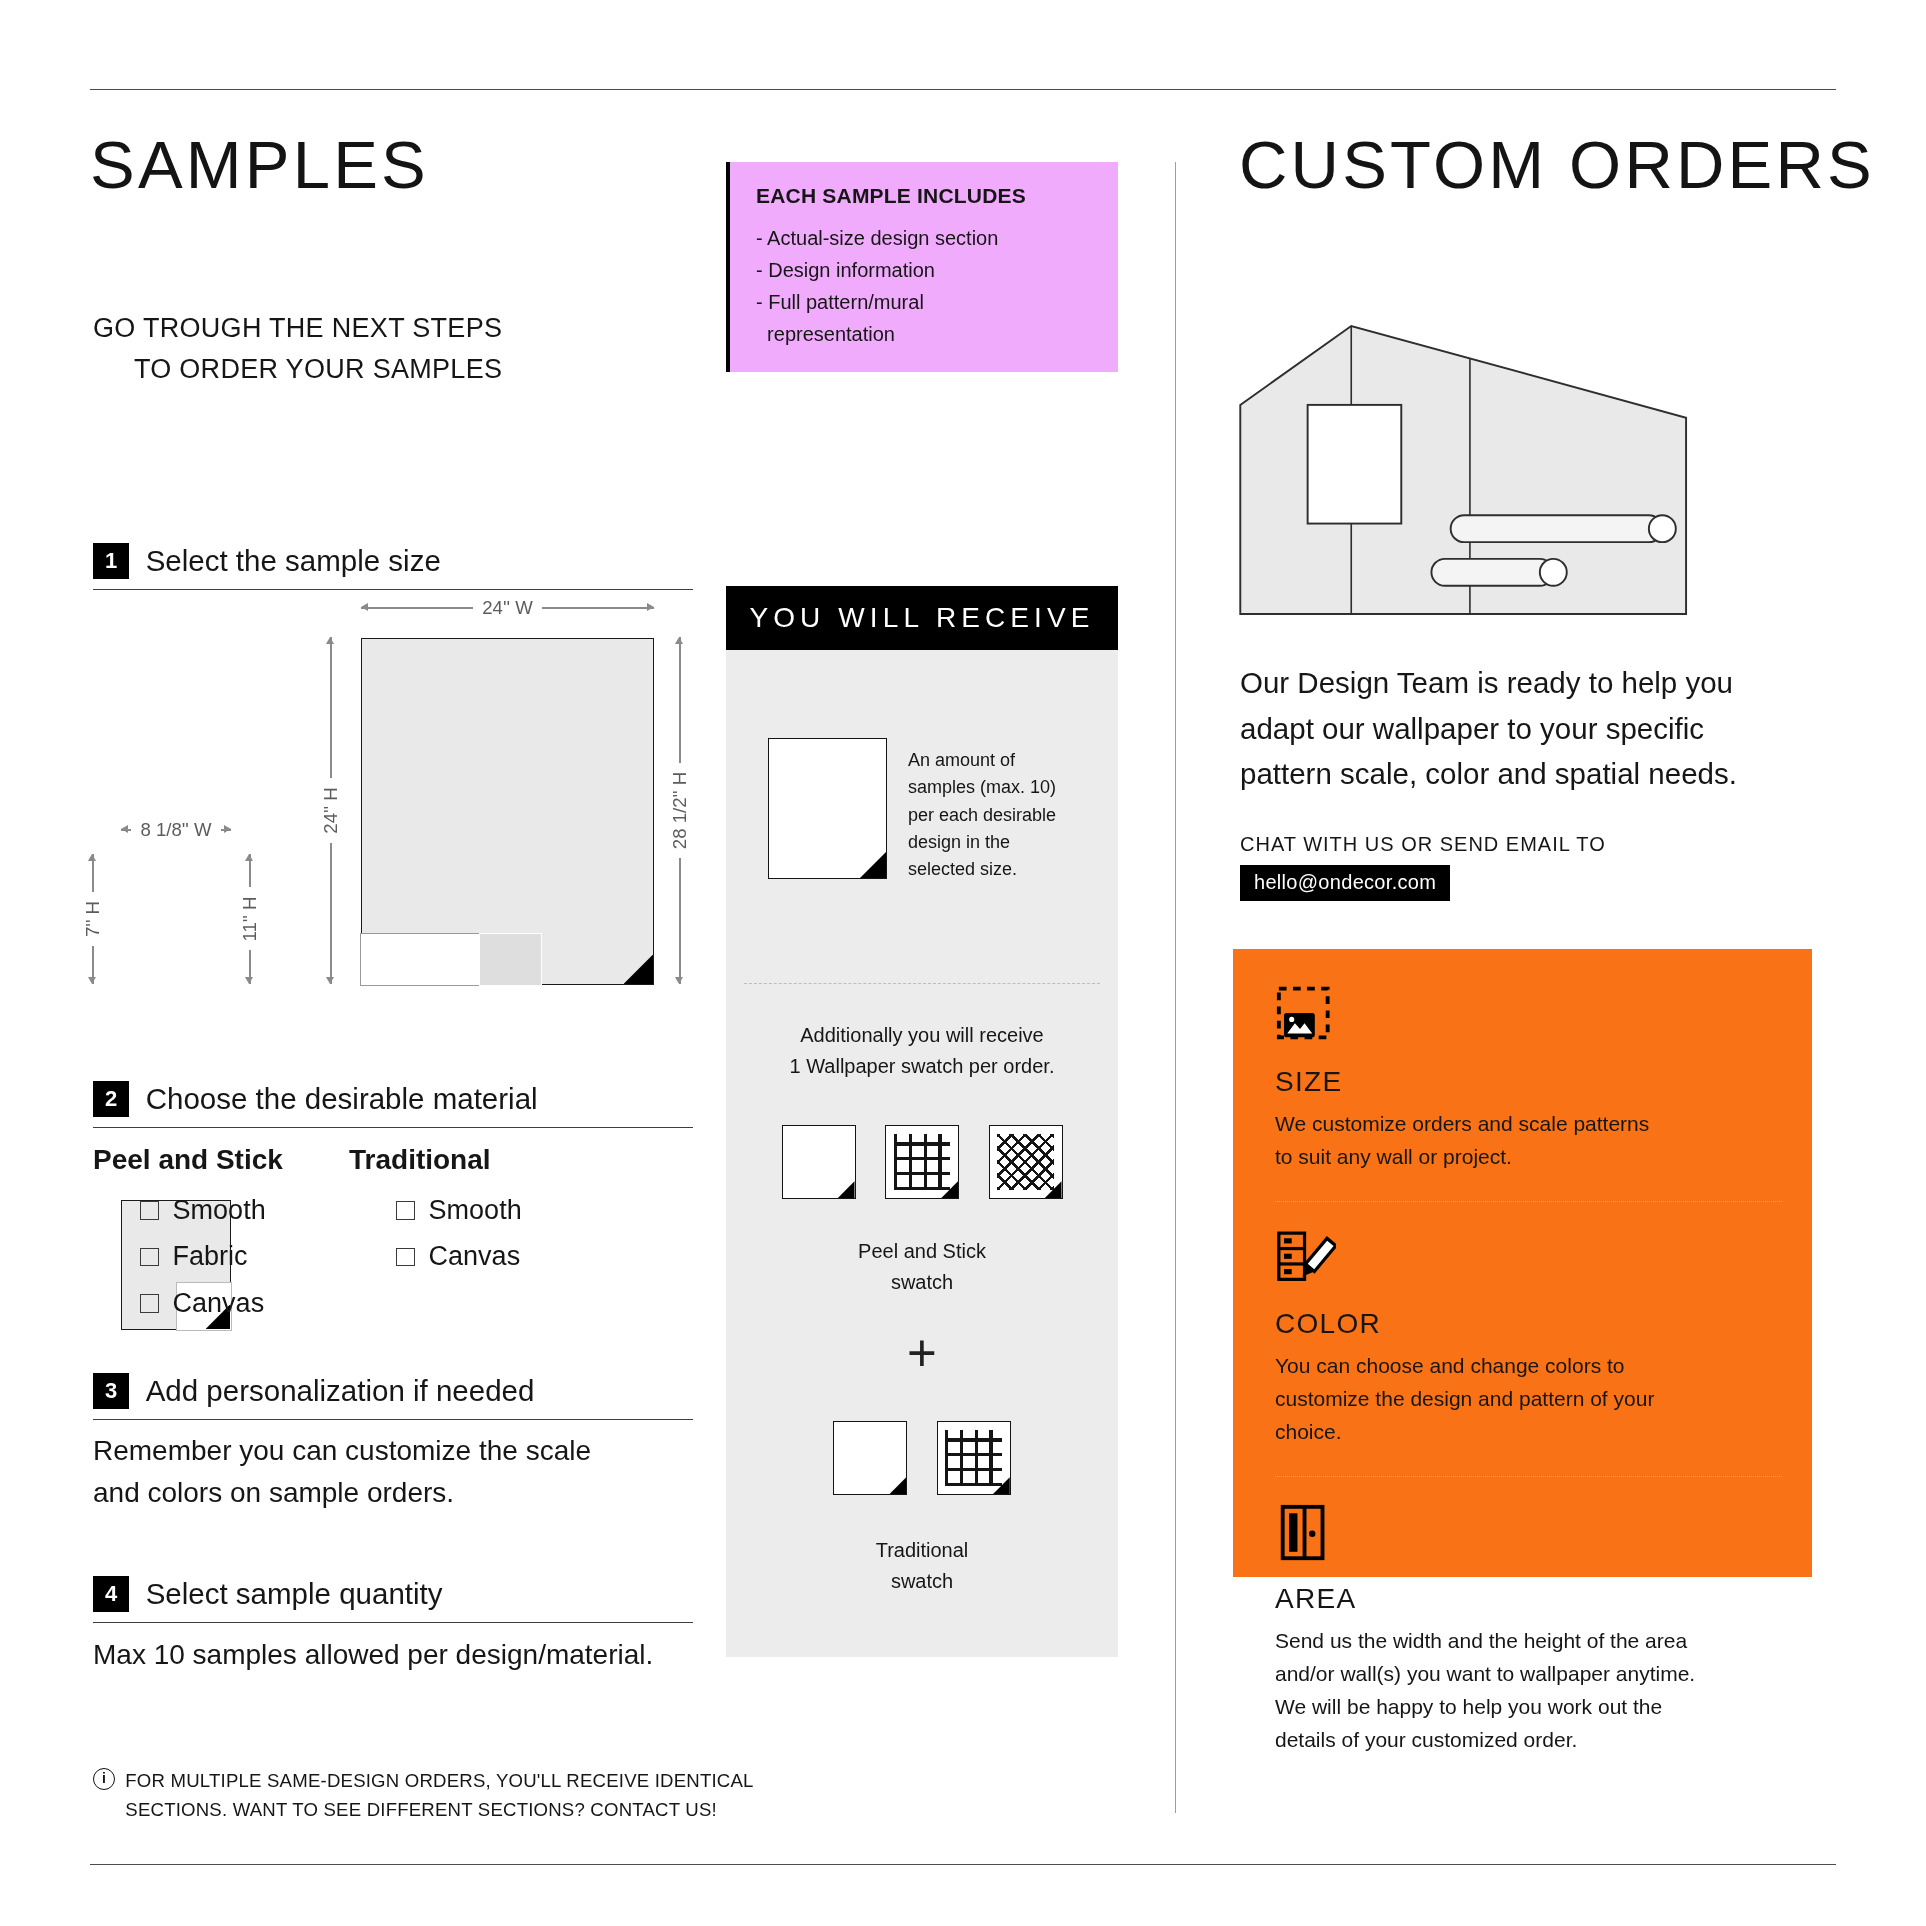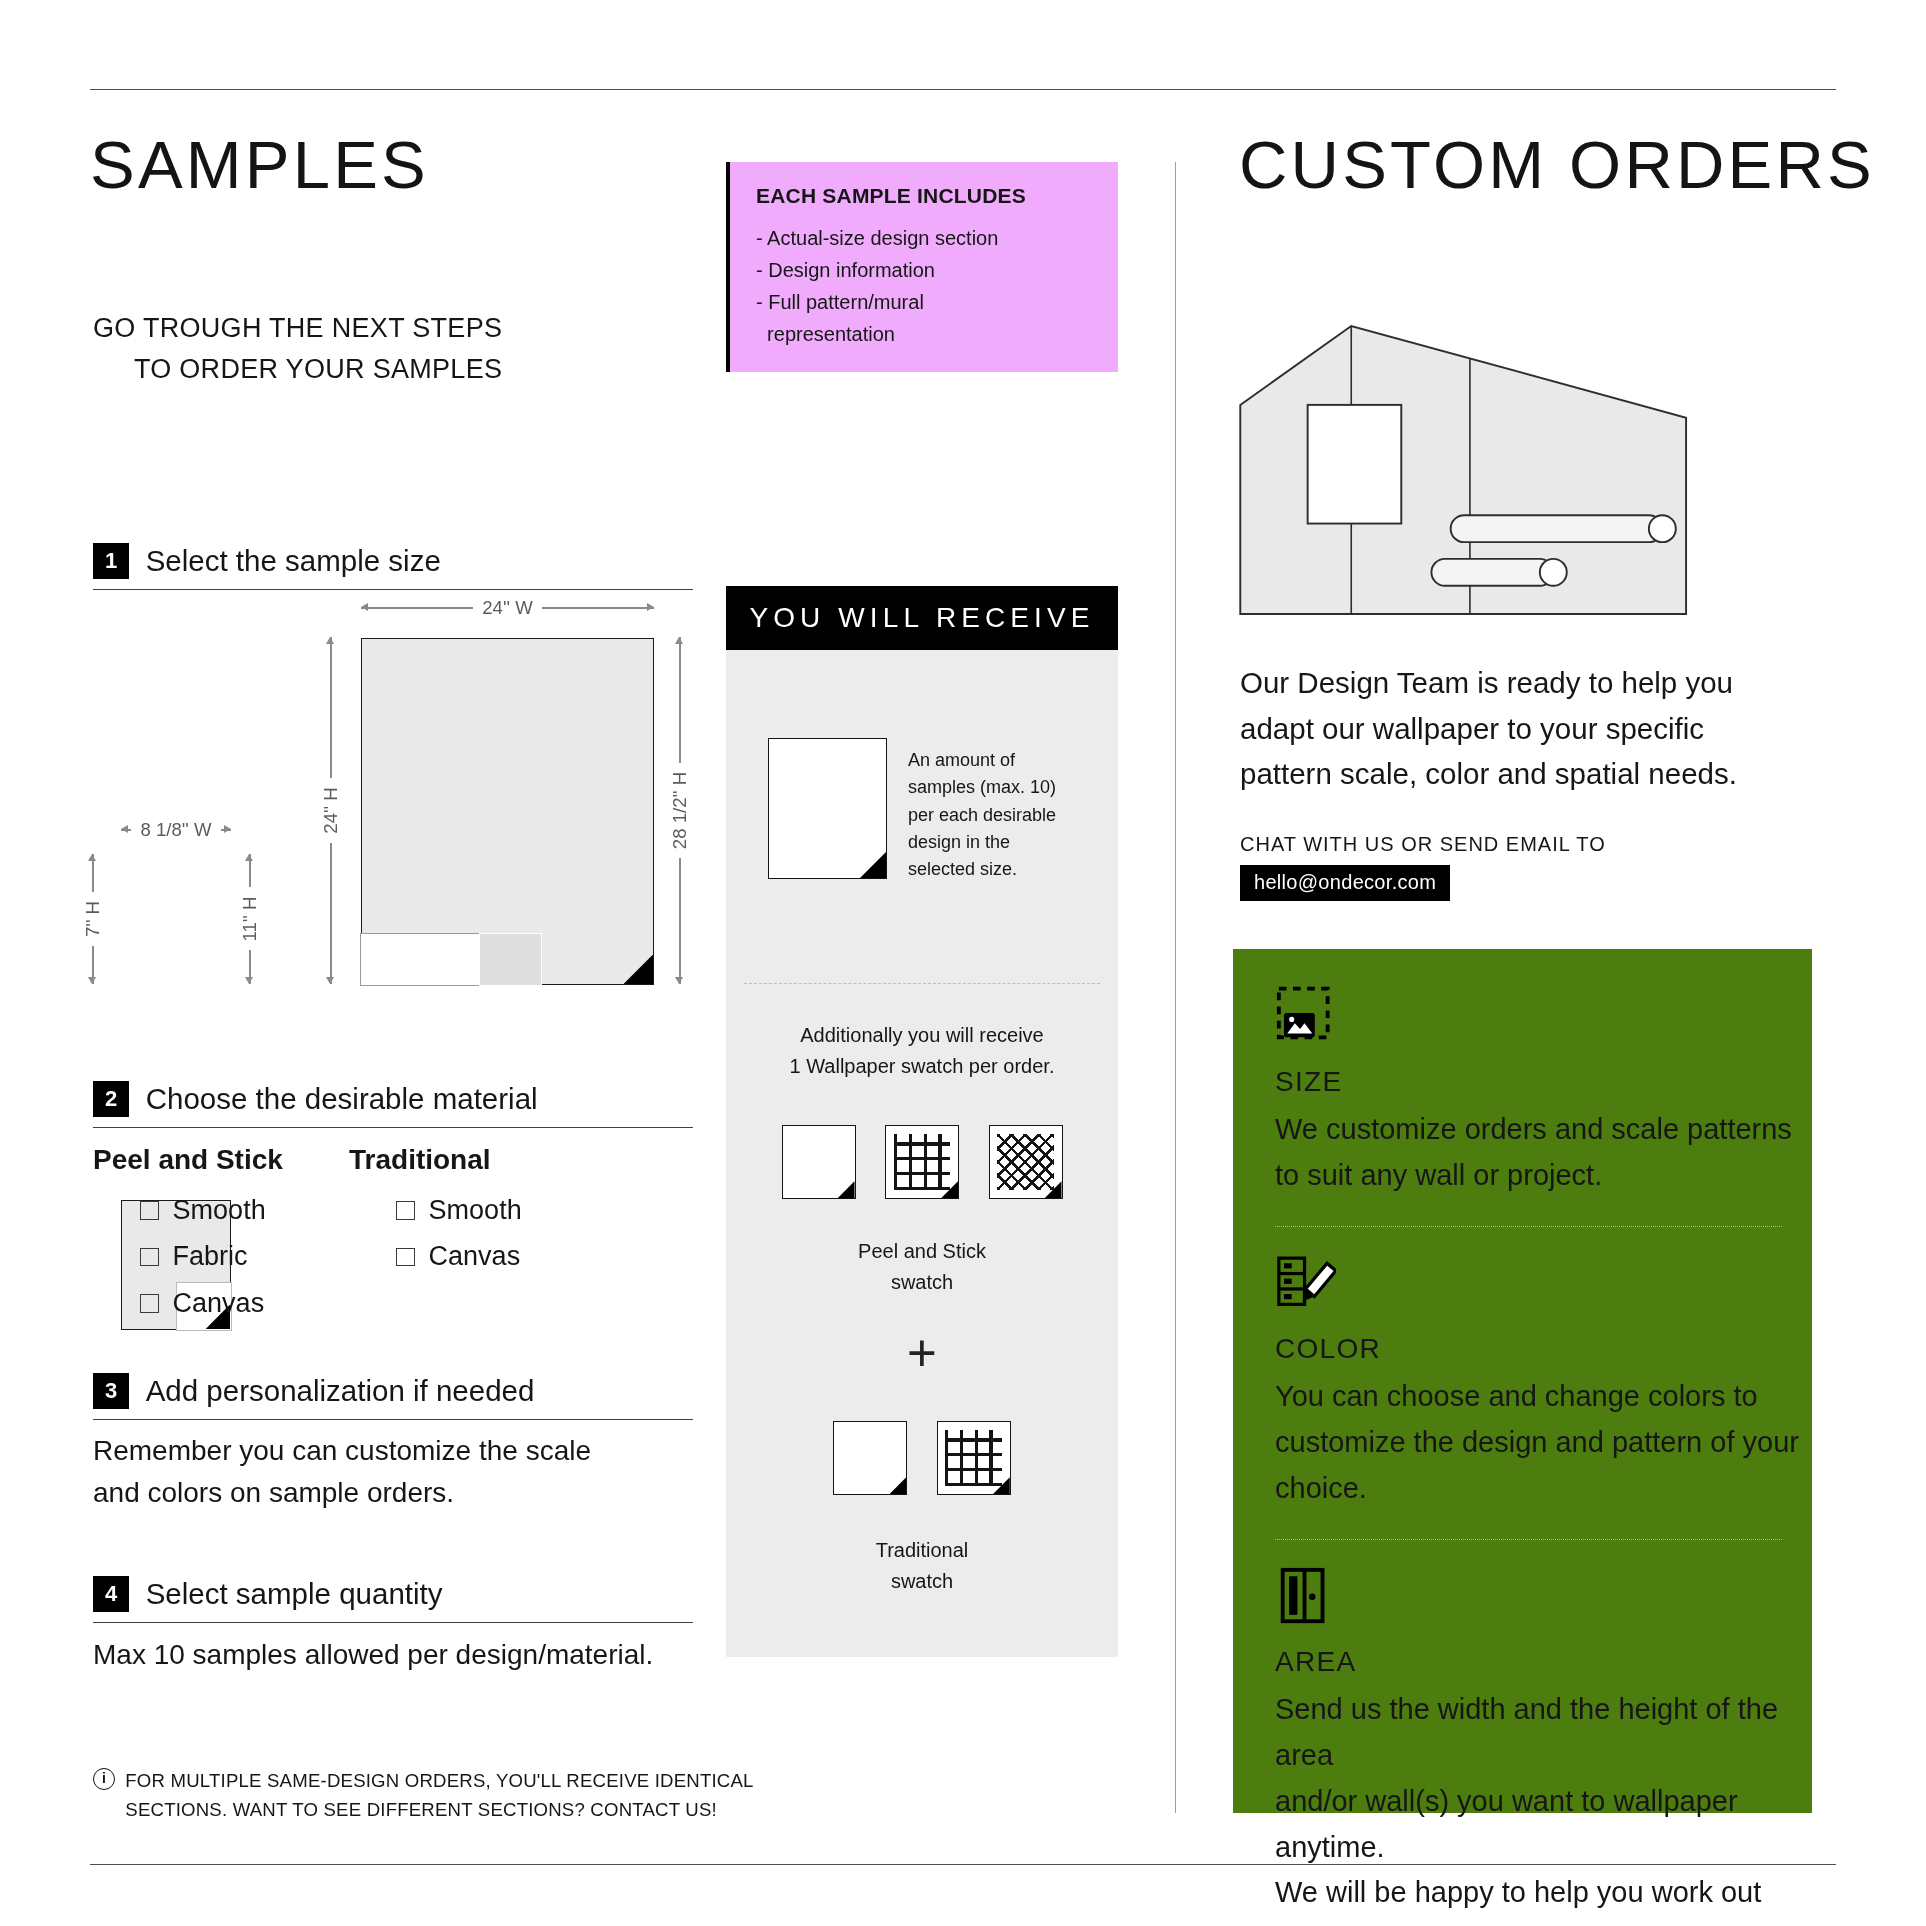--- a/index.html
+++ b/index.html
@@ -74,24 +74,24 @@
             repeating-linear-gradient(90deg,#141414 0 3.2px,transparent 3.2px 14.8px);}
   .pat.cross{background-image:repeating-linear-gradient(45deg,#141414 0 2.6px,transparent 2.6px 9.6px),
             repeating-linear-gradient(135deg,#141414 0 2.6px,transparent 2.6px 9.6px);}
   .plus-sign{position:absolute;left:0;right:0;text-align:center;font-size:51px;font-weight:300;color:#222;}
 
   
   .custom-intro{font-size:29.5px;line-height:1.55;}
   .chat-label{font-size:20px;letter-spacing:1px;}
   .email-badge{display:inline-block;background:#000;color:#fff;font-size:20px;padding:6.4px 14px;letter-spacing:0.3px;}
 
-  .features-panel{width:579px;height:864px;background:#4d7c0f;box-sizing:border-box;
+  .features-panel{width:579px;height:628px;background:#f97316;box-sizing:border-box;
     padding:37px 9px 0 42px;}
   .f-name{font-size:28px;letter-spacing:1.3px;margin-top:16.7px;}
-  .f-text{font-size:29px;line-height:1.58;margin-top:9px;}
+  .f-text{font-size:21px;line-height:1.58;margin-top:9px;}
   .dot-sep{border-top:1.9px dotted #b3b3b3;margin:28px 0 26px 0;width:507px;}
 </style>
 </head>
 <body>
 
 <div class="abs rule" style="left:90px;top:89px;width:1746px;"></div>
 <div class="abs rule" style="left:90px;top:1864px;width:1746px;"></div>
 <div class="abs v-div" style="left:1175px;top:162px;height:1651px;"></div>
 
 <div class="abs big-title" style="left:90px;top:126px;">SAMPLES</div>

